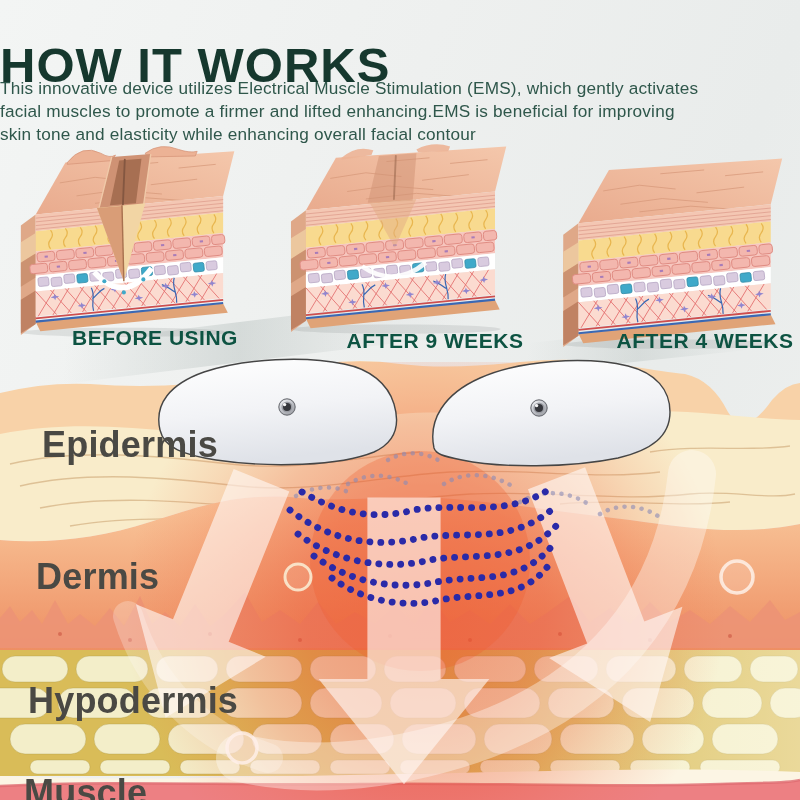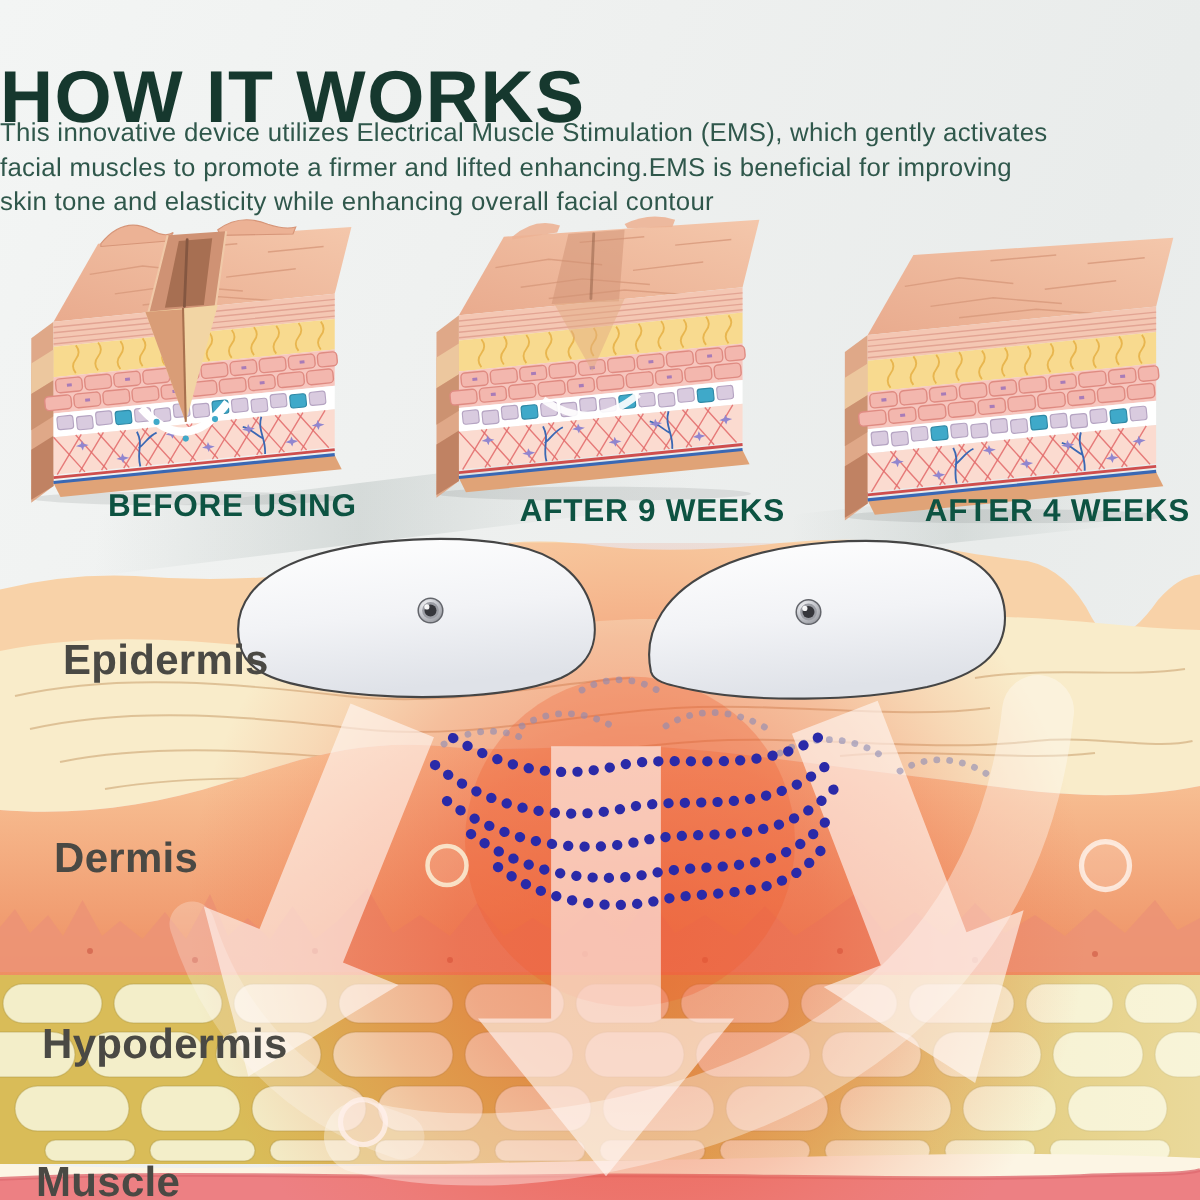--- a/index.html
+++ b/index.html
@@ -25,21 +25,21 @@
   }
   .sl1{left:30px;top:326px}.sl2{left:310px;top:329px}.sl3{left:580px;top:329px}
   .shadow-swoosh{position:absolute;pointer-events:none;}
   .sw1{left:40px;top:316px;width:500px;height:40px;transform:rotate(-7deg);
     background:linear-gradient(100deg,rgba(140,155,152,0) 5%,rgba(140,155,152,.26) 40%,rgba(160,172,170,.10) 62%,rgba(160,172,170,0) 85%);}
   .sw2{left:515px;top:330px;width:275px;height:30px;transform:rotate(-6deg);
     background:linear-gradient(100deg,rgba(140,155,152,0) 5%,rgba(140,155,152,.20) 45%,rgba(160,172,170,0) 85%);}
   .diagram{position:absolute;left:0;top:356px;width:800px;height:444px;}
   .diagram svg{display:block;width:800px;height:444px;}
   .layer-label{
-    position:absolute;font-size:28px;font-weight:bold;color:#4a4944;letter-spacing:.2px;
+    position:absolute;font-size:36px;font-weight:bold;color:#4a4944;letter-spacing:.2px;
   }
   .ll-epidermis{left:42px;top:424px}
   .ll-dermis{left:36px;top:556px}
   .ll-hypodermis{left:28px;top:680px}
   .ll-muscle{left:24px;top:772px}
   .defs-holder{position:absolute;width:0;height:0;overflow:hidden;}
 </style>
 </head>
 <body>
 

